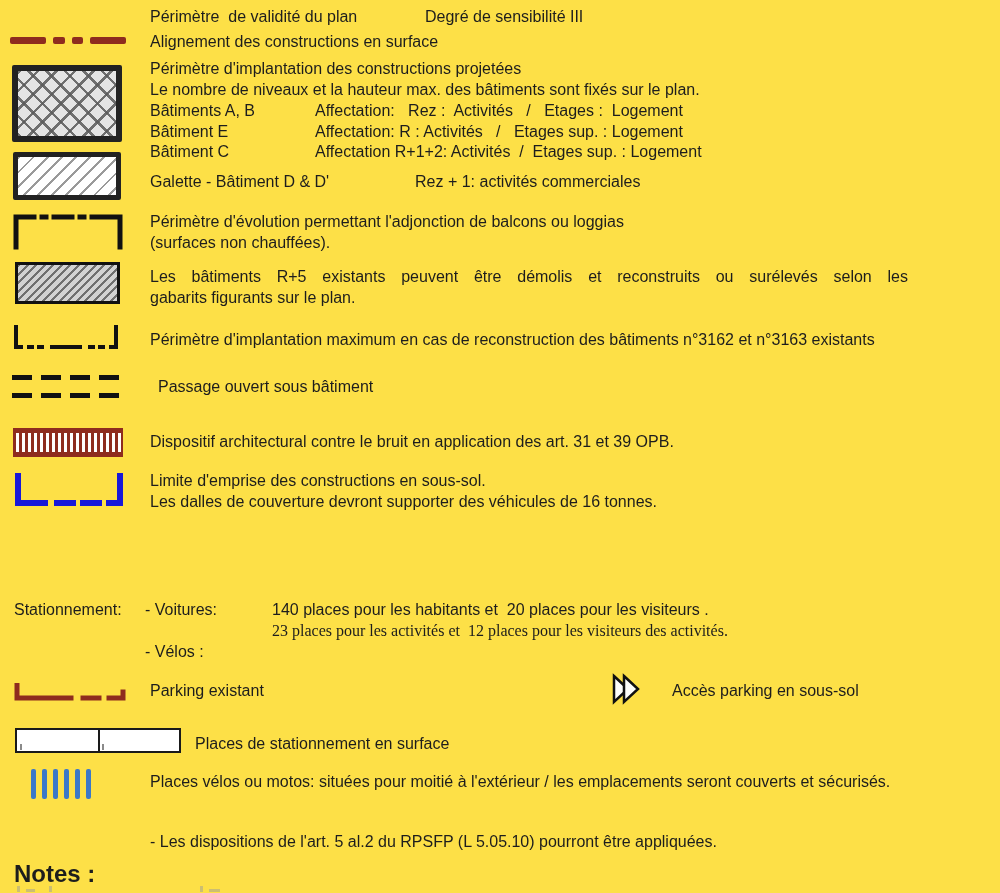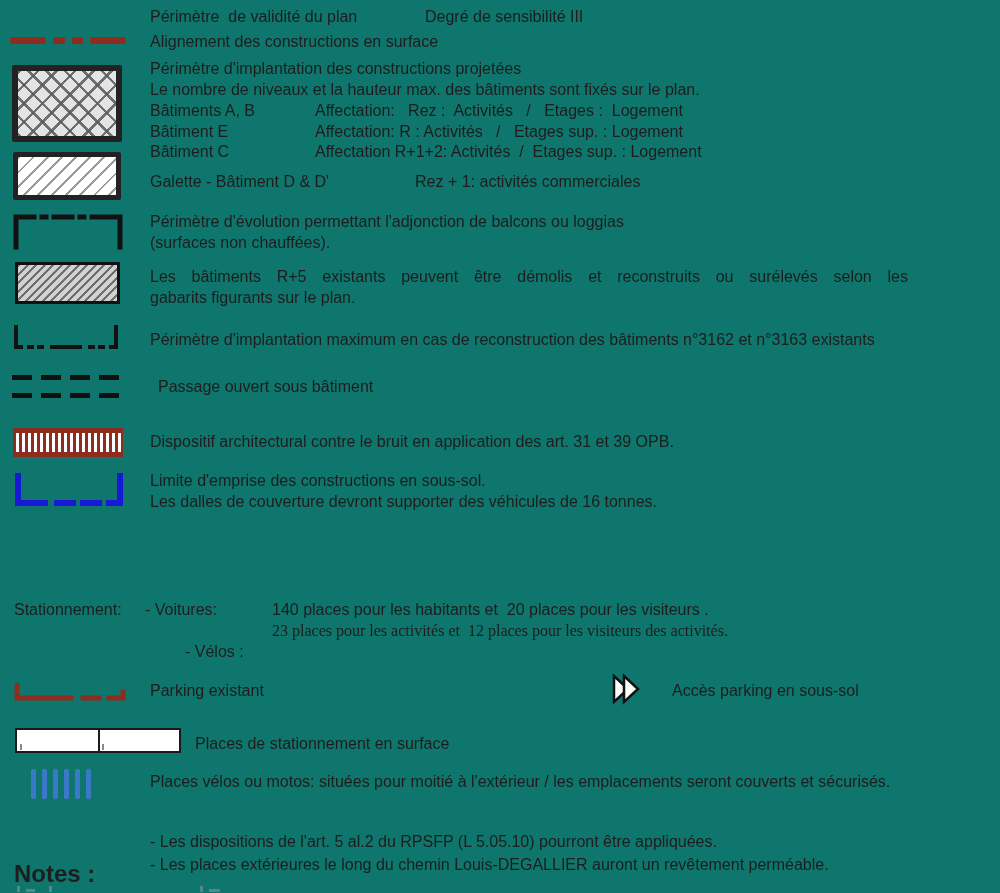--- a/index.html
+++ b/index.html
@@ -3,21 +3,21 @@
 <meta charset="utf-8">
 <style>
   :root{
     --dark-red:#8e2c1e;
     --blue:#1818d8;
     --bike-blue:#3b78c8;
     --ink:#1d1d1d;
   }
   html,body{margin:0;padding:0;}
   body{background:#fdfdfa;font-family:"Liberation Sans","DejaVu Sans",sans-serif;}
-  #page{position:relative;width:1000px;height:893px;background:#0f766e;overflow:hidden;color:var(--ink);}
+  #page{position:relative;width:1000px;height:893px;background:#fde047;overflow:hidden;color:var(--ink);}
   .t{position:absolute;white-space:pre;font-size:16px;line-height:20px;color:var(--ink);}
   .just{white-space:normal;text-align:justify;text-align-last:justify;}
   .notes-title{font-size:24px;font-weight:bold;margin-top:36px;}
 
   
   .sym{position:absolute;}
 
   
   .dashrow{display:flex;align-items:center;color:var(--dark-red);}
   .dashrow .d{height:7px;background:currentColor;border-radius:2px;}
@@ -159,21 +159,21 @@
     </svg>
   </div>
   <div class="t" style="left:150px;top:471px;">Limite d'emprise des constructions en sous-sol.</div>
   <div class="t" style="left:150px;top:492px;">Les dalles de couverture devront supporter des véhicules de 16 tonnes.</div>
 
 
   <div class="t" style="left:14px;top:600px;">Stationnement:</div>
   <div class="t" style="left:145px;top:600px;">- Voitures:</div>
   <div class="t" style="left:272px;top:600px;">140 places pour les habitants et  20 places pour les visiteurs .</div>
   <div class="t" style="left:272px;top:621px;font-family:Liberation Serif, serif;">23 places pour les activités et  12 places pour les visiteurs des activités.</div>
-  <div class="t" style="left:145px;top:642px;margin-left:40px;">- Vélos :</div>
+  <div class="t" style="left:145px;top:642px;">- Vélos :</div>
 
   <div class="sym svg-red" style="left:13px;top:683px;">
     <svg width="115" height="20" viewBox="0 0 115 20">
       <g stroke="currentColor" stroke-width="5" fill="none" stroke-linecap="square">
         <polyline points="4,2 4,15 58,15"></polyline>
         <line x1="70" y1="15" x2="86" y2="15"></line>
         <polyline points="96,15 110,15 110,9"></polyline>
       </g>
     </svg>
   </div>
@@ -201,21 +201,20 @@
       <div></div>
       <div></div>
       <div></div>
       <div></div>
       <div></div>
   </div>
   <div class="t" style="left:150px;top:772px;">Places vélos ou motos: situées pour moitié à l'extérieur / les emplacements seront couverts et sécurisés.</div>
 
   <div class="t notes-title" style="left:14px;top:828px;">Notes :</div>
   <div class="t" style="left:150px;top:832px;">- Les dispositions de l'art. 5 al.2 du RPSFP (L 5.05.10) pourront être appliquées.</div>
-  <div class="t" style="left:150px;top:855px;">- Les places extérieures le long du chemin Louis-DEGALLIER auront un revêtement perméable.</div>
 
   <div class="cutoff">
     <div style="left:17px;top:886px;width:3px;height:6px;"></div>
     <div style="left:26px;top:889px;width:9px;height:3px;"></div>
     <div style="left:49px;top:886px;width:3px;height:6px;"></div>
     <div style="left:200px;top:886px;width:3px;height:6px;"></div>
     <div style="left:209px;top:889px;width:11px;height:3px;"></div>
   </div>
 
 </div>

